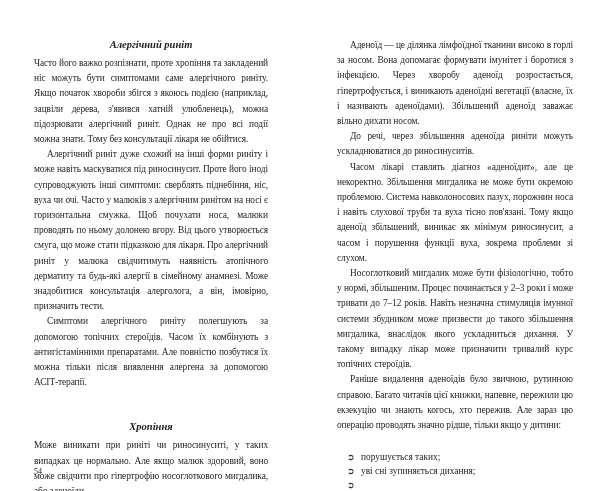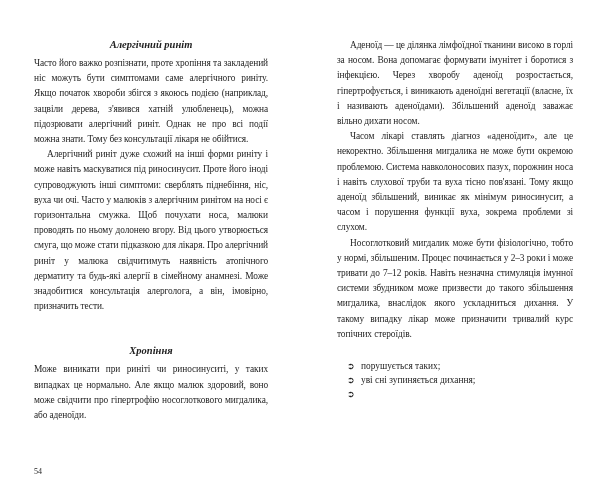--- a/index.html
+++ b/index.html
@@ -41,32 +41,35 @@
 </head>
 <body>
 
 <div class="spread">
 
   <div class="page left">
     <div class="col">
       <div class="heading">Алергічний риніт</div>
       <p>Часто його важко розпізнати, проте хропіння та закладений ніс можуть бути симптомами саме алергічного риніту. Якщо початок хвороби збігся з якоюсь подією (наприклад, зацвіли дерева, з'явився хатній улюбленець), можна підозрювати алергічний риніт. Однак не про всі події можна знати. Тому без консультації лікаря не обійтися.</p>
       <p class="indent">Алергічний риніт дуже схожий на інші форми риніту і може навіть маскуватися під риносинусит. Проте його іноді супроводжують інші симптоми: сверблять піднебіння, ніс, вуха чи очі. Часто у малюків з алергічним ринітом на носі є горизонтальна смужка. Щоб почухати носа, малюки проводять по ньому долонею вгору. Від цього утворюється смуга, що може стати підказкою для лікаря. Про алергічний риніт у малюка свідчитимуть наявність атопічного дерматиту та будь-які алергії в сімейному анамнезі. Може знадобитися консультація алерголога, а він, імовірно, призначить тести.</p>
+      <p class="indent">Симптоми алергічного риніту полегшують за допомогою топічних стероїдів. Часом їх комбінують з антигістамінними препаратами. Але повністю позбутися їх можна тільки після виявлення алергена за допомогою АСІТ-терапії.</p>
       <div class="gap"></div>
       <div class="heading">Хропіння</div>
       <p>Може виникати при риніті чи риносинуситі, у таких випадках це нормально. Але якщо малюк здоровий, воно може свідчити про гіпертрофію носоглоткового мигдалика, або аденоїди.</p>
     </div>
     <div class="folio">54</div>
   </div>
 
   <div class="page right">
     <div class="col">
       <p class="indent">Аденоїд — це ділянка лімфоїдної тканини високо в горлі за носом. Вона допомагає формувати імунітет і боротися з інфекцією. Через хворобу аденоїд розростається, гіпертрофується, і виникають аденоїдні вегетації (власне, їх і називають аденоїдами). Збільшений аденоїд заважає вільно дихати носом.</p>
+      <p class="indent">До речі, через збільшення аденоїда риніти можуть ускладнюватися до риносинуситів.</p>
       <p class="indent">Часом лікарі ставлять діагноз «аденоїдит», але це некоректно. Збільшення мигдалика не може бути окремою проблемою. Система навколоносових пазух, порожнин носа і навіть слухової труби та вуха тісно пов'язані. Тому якщо аденоїд збільшений, виникає як мінімум риносинусит, а часом і порушення функції вуха, зокрема проблеми зі слухом.</p>
       <p class="indent">Носоглотковий мигдалик може бути фізіологічно, тобто у нормі, збільшеним. Процес починається у 2–3 роки і може тривати до 7–12 років. Навіть незначна стимуляція імунної системи збудником може призвести до такого збільшення мигдалика, внаслідок якого ускладниться дихання. У такому випадку лікар може призначити тривалий курс топічних стероїдів.</p>
+      <p class="indent">Раніше видалення аденоїдів було звичною, рутинною справою. Багато читачів цієї книжки, напевне, пережили цю екзекуцію чи знають когось, хто пережив. Але зараз цю операцію проводять значно рідше, тільки якщо у дитини:</p>
       <ul class="bullets">
         <li>
           <span class="arrow">➲</span>
           <span>порушується таких;</span>
         </li>
         <li>
           <span class="arrow">➲</span>
           <span>уві сні зупиняється дихання;</span>
         </li>
         <li>

